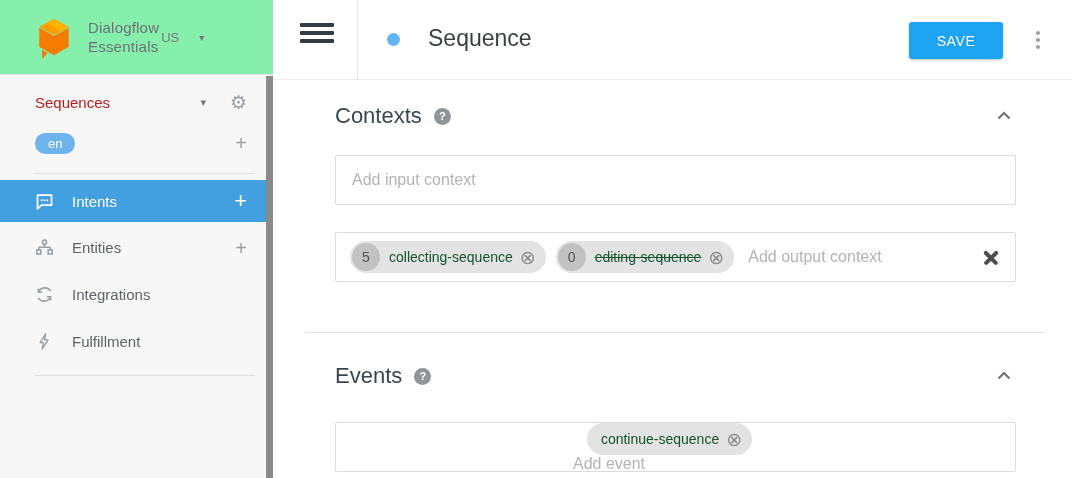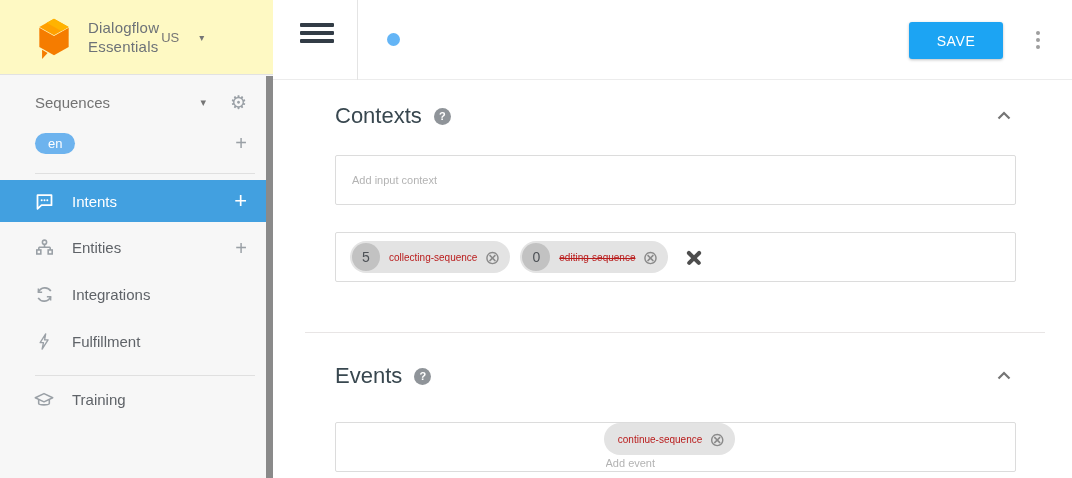--- a/index.html
+++ b/index.html
@@ -1,32 +1,32 @@
 <!DOCTYPE html>
 <html><head>
 <meta charset="utf-8">
 <style>
   * { margin:0; padding:0; box-sizing:border-box; }
   html,body { width:1072px; height:478px; overflow:hidden; background:#fff;
     font-family:"Liberation Sans","DejaVu Sans",sans-serif; }
 
   
   .sidebar { position:absolute; left:0; top:0; width:273px; height:478px; background:#f7f7f7; }
-  .sidebar-header { height:75px; background:#fef9c3; border-bottom:1px solid #e2e2e2;
+  .sidebar-header { height:75px; background:#86efac; border-bottom:1px solid #e2e2e2;
     display:flex; align-items:center; padding-left:32px; }
   .logo { width:44px; height:44px; flex:none; }
   .logo-text { margin-left:12px; color:#6d7278; font-size:15px; line-height:19px; letter-spacing:.2px; }
   .region { margin-left:2px; color:#757575; font-size:13px; display:flex; align-items:center; gap:20px; cursor:pointer; }
   .caret { font-size:10px; color:#757575; }
 
   .side-scrollbar { position:absolute; right:0; top:76px; width:7px; height:402px; background:#8a8a8a; }
 
   .agent-row { display:flex; align-items:center; height:42px; margin-top:6px;
     padding:0 26px 0 35px; }
-  .agent-name { font-size:15px; color:#737373; }
+  .agent-name { font-size:15px; color:#b91c1c; }
   .agent-row .caret { margin-left:auto; margin-right:24px; font-size:11px; }
   .gear { font-size:19px; color:#9aa0a6; cursor:pointer; line-height:1; }
 
   .lang-row { display:flex; align-items:center; height:40px; padding:0 26px 0 35px; }
   .lang-chip { background:#6db3ee; color:#fff; font-size:13px; border-radius:12px;
     padding:3px 13px; cursor:pointer; }
   .plus { margin-left:auto; color:#9aa0a6; font-size:20px; font-weight:400; cursor:pointer; line-height:1; }
 
   .side-divider { border-top:1px solid #e0e0e0; margin:10px 18px 0 35px; }
 
@@ -60,32 +60,32 @@
   .section { margin:0 56px 0 62px; }
   .section-header { display:flex; align-items:center; margin-top:23px; height:24px; }
   .section-title { font-size:22px; color:#38474f; }
   .help-icon { width:17px; height:17px; border-radius:50%; background:#8f9499; color:#fff;
     font-size:11px; font-weight:bold; display:flex; align-items:center; justify-content:center;
     margin-left:12px; cursor:pointer; }
   .chevron { margin-left:auto; cursor:pointer; }
 
   .field-box { margin-top:27px; height:50px; border:1px solid #dcdcdc; border-radius:2px;
     display:flex; align-items:center; padding:0 16px 0 14px; background:#fff; }
-  .field-box input { border:none; outline:none; flex:1; font-size:11px; color:#424242;
+  .field-box input { border:none; outline:none; flex:1; font-size:16px; color:#424242;
     font-family:inherit; background:transparent; min-width:40px; margin-left:4px; }
   .field-box input::placeholder { color:#b3b3b3; }
   .field-box.plain { padding-left:16px; }
   .field-box.plain input { margin-left:0; }
 
   .chip { display:inline-flex; align-items:center; background:#e3e3e3; border-radius:16px;
     height:32px; padding:0 10px 0 2px; margin-right:10px; flex:none; }
   .chip.no-num { padding-left:14px; }
   .lifespan { width:28px; height:28px; border-radius:50%; background:#c2c2c2; color:#4d5156;
     font-size:14px; display:flex; align-items:center; justify-content:center; flex:none; cursor:pointer; }
-  .chip-name { font-size:10px; color:#b91c1c; margin:0 7px 0 9px; white-space:nowrap; }
+  .chip-name { font-size:14px; color:#14532d; margin:0 7px 0 9px; white-space:nowrap; }
   .chip.no-num .chip-name { margin-left:0; }
   .strike { text-decoration:line-through; }
   .chip-remove { font-size:19px; color:#8a8a8a; cursor:pointer; line-height:1; }
 
   .clear-x { position:relative; width:16px; height:16px; flex:none; cursor:pointer; margin-left:8px; }
   .clear-x::before,.clear-x::after { content:""; position:absolute; left:-1px; top:6.5px;
     width:18px; height:3.5px; border-radius:2px; background:#4d4d4d; }
   .clear-x::before { transform:rotate(45deg); }
   .clear-x::after { transform:rotate(-45deg); }
 
@@ -173,44 +173,36 @@
       <span class="mi-icon">
         <svg width="19" height="19" viewBox="0 0 24 24">
           <path d="M13.5 2.5 6.5 13.5h4.2L9 21.5l7.5-11.5h-4.4z" fill="none" stroke="#9aa0a6" stroke-width="1.7" stroke-linejoin="round"></path>
         </svg>
       </span>
       <span class="mi-label">Fulfillment</span>
     </div>
 
     <div class="side-divider"></div>
 
-    <div class="menu-item">
-      <span class="mi-icon">
-        <svg width="22" height="22" viewBox="0 0 24 24" fill="none" stroke="#9aa0a6" stroke-width="1.7" stroke-linejoin="round">
-          <path d="M12 5 2.5 9.5 12 14l9.5-4.5z"></path>
-          <path d="M6.2 11.8v4.1c0 1.9 11.6 1.9 11.6 0v-4.1"></path>
-        </svg>
-      </span>
-      <span class="mi-label">Training</span>
-    </div>
   </div>
 
   <div class="side-scrollbar"></div>
 </div>
 
 <div class="main">
 
   <div class="main-header">
     <div class="hamburger">
       <div></div>
         <div></div>
         <div></div>
     </div>
     <div class="header-vdivider"></div>
     <div class="intent-dot"></div>
+    <div class="page-title">Sequence</div>
     <button class="save-btn">SAVE</button>
     <div class="kebab">
       <i></i>
         <i></i>
         <i></i>
     </div>
   </div>
 
   <div class="content">
 
@@ -233,20 +225,21 @@
         <span class="chip">
           <span class="lifespan">5</span>
           <span class="chip-name">collecting-sequence</span>
           <span class="chip-remove">⊗</span>
         </span>
         <span class="chip">
           <span class="lifespan">0</span>
           <span class="chip-name strike">editing-sequence</span>
           <span class="chip-remove">⊗</span>
         </span>
+        <input placeholder="Add output context" style="">
         <span class="clear-x"></span>
       </div>
     </div>
 
     <div class="hdivider"></div>
 
     <div class="section">
       <div class="section-header" style="margin-top:31px;">
         <span class="section-title">Events</span>
         <span class="help-icon">?</span>

